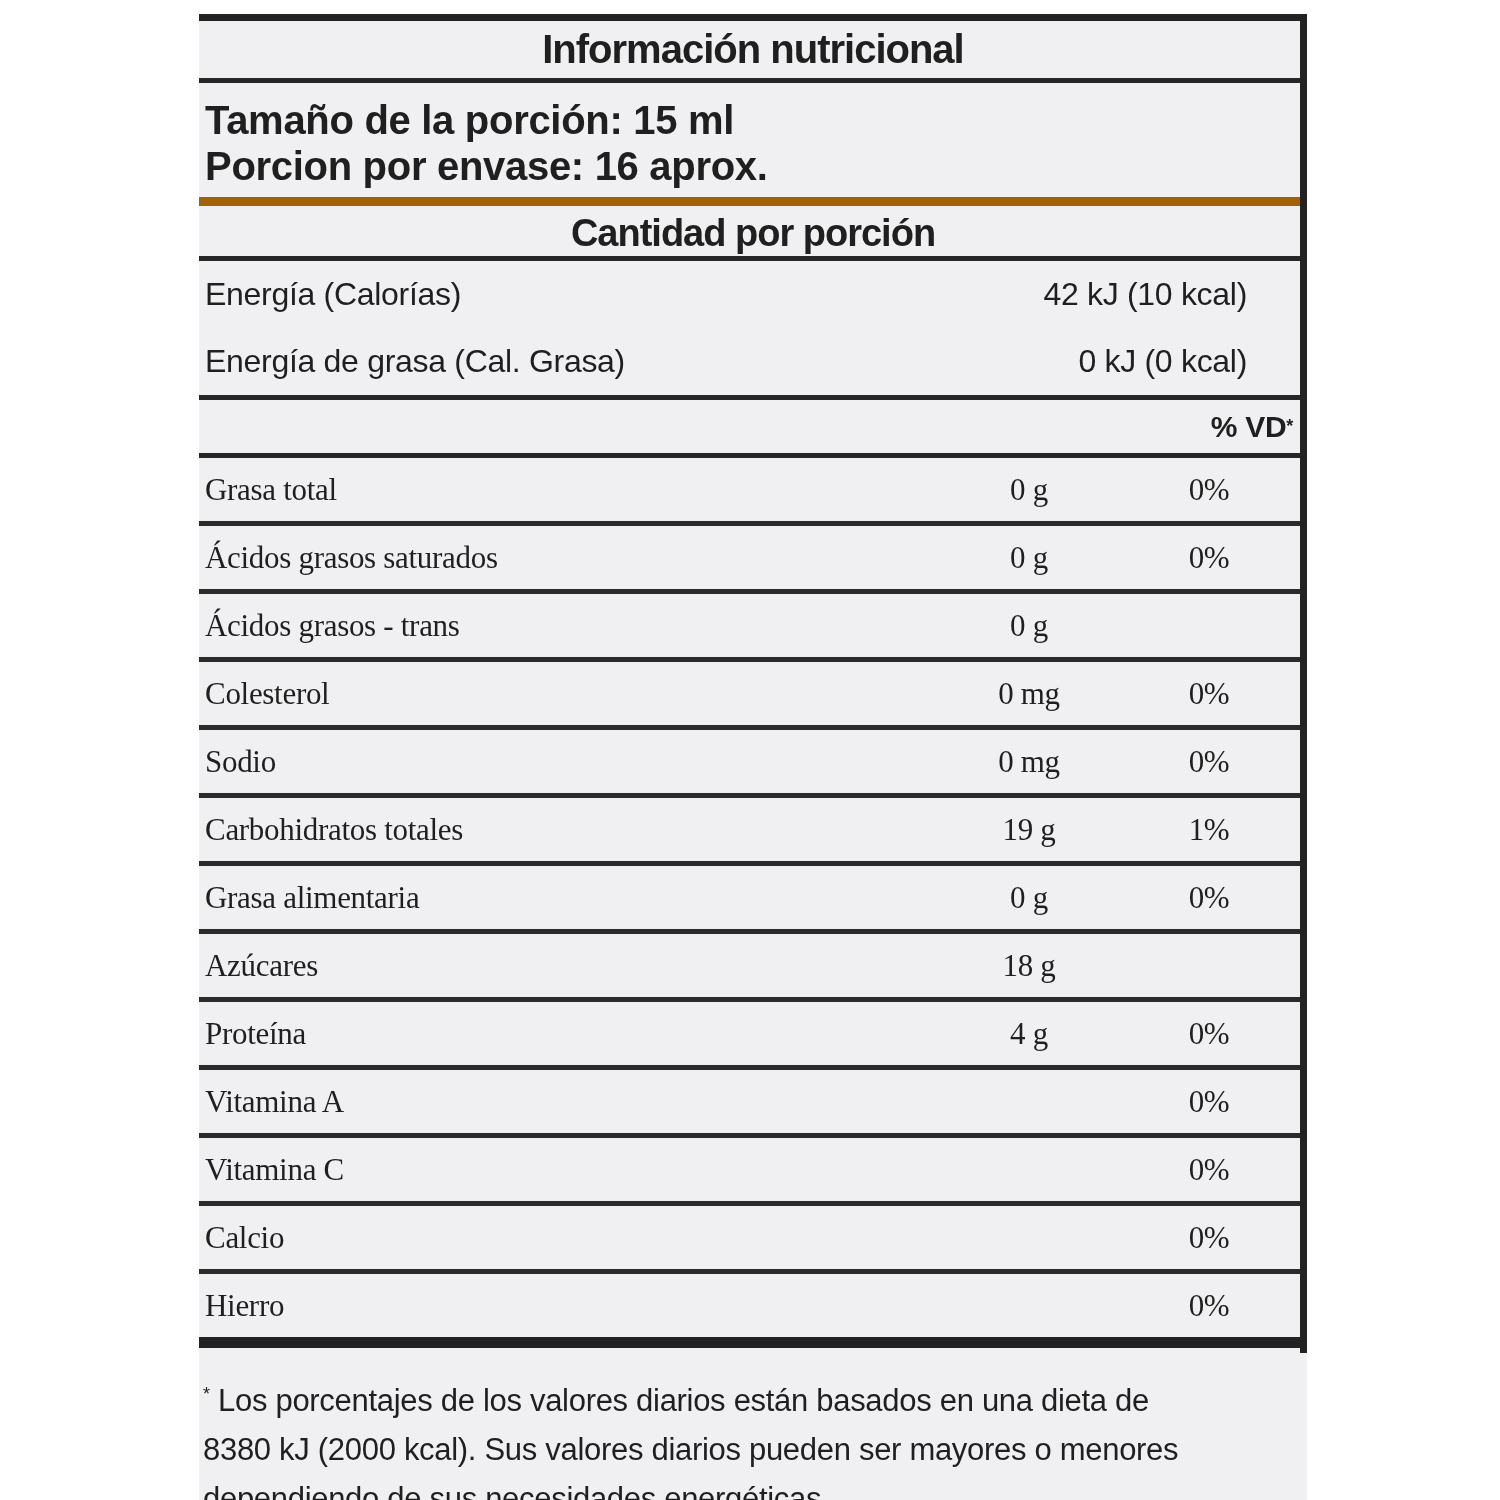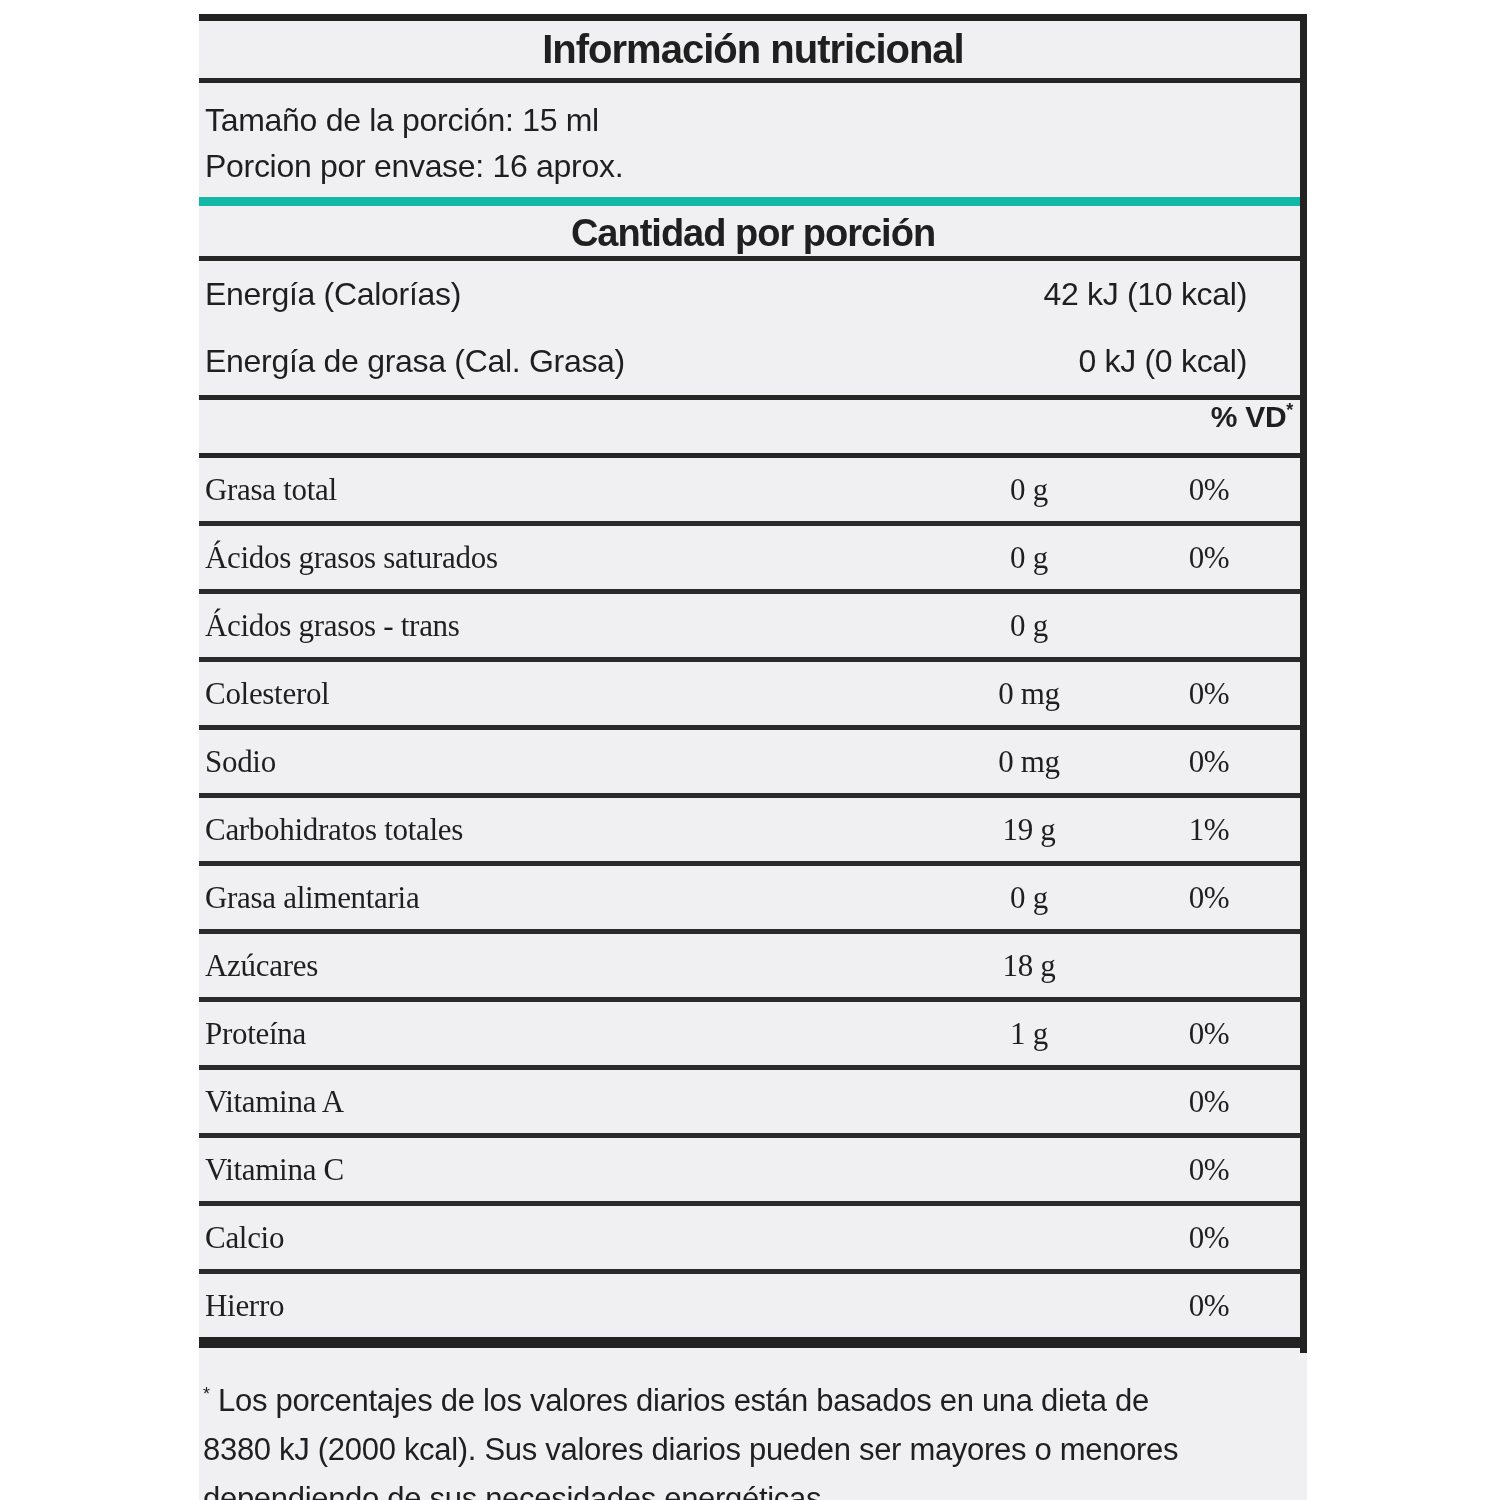--- a/index.html
+++ b/index.html
@@ -10,31 +10,31 @@
   .label{
     position:absolute;left:199px;top:14px;width:1108px;height:1500px;
     background:#f0eff1;letter-spacing:-0.3px;filter:blur(0.35px);
   }
   .right-border{position:absolute;top:0;right:0;width:7px;height:1339px;background:#222;}
   .top-rule{height:7px;background:#222;}
   .title-row{
     height:57px;display:flex;align-items:center;justify-content:center;
     font-weight:bold;font-size:40px;letter-spacing:-1px;border-bottom:5px solid #262626;
   }
-  .serving{padding:14px 12px 8px 6px;font-size:32px;line-height:46px;border-bottom:9px solid #14b8a6;}
+  .serving{padding:14px 12px 8px 6px;font-size:40px;line-height:46px;border-bottom:9px solid #a16207;font-weight:bold;}
   .serving div{white-space:nowrap;}
   .section-head{
     height:55px;display:flex;align-items:center;justify-content:center;padding-top:4px;
     font-weight:bold;font-size:38px;letter-spacing:-1px;border-bottom:5px solid #262626;box-sizing:border-box;
   }
   .energy-block{border-bottom:5px solid #262626;}
   .erow{height:67px;display:flex;align-items:center;font-size:32px;padding-left:6px;}
   .erow .eval{flex:1;text-align:right;padding-right:60px;white-space:nowrap;}
   .dv-row{
-    height:53px;display:flex;align-items:flex-start;justify-content:flex-end;
+    height:53px;display:flex;align-items:center;justify-content:flex-end;
     padding-right:14px;font-weight:bold;font-size:30px;border-bottom:5px solid #262626;
   }
   .dv-row sup{font-size:18px;}
   .nrow{
     height:63px;display:flex;align-items:center;font-size:31px;
     padding-left:6px;border-bottom:5px solid #2a2a2a;font-family:Liberation Serif, serif;
   }
   .nrow .nname{flex:1;white-space:nowrap;}
   .nrow .amt{width:170px;text-align:center;margin-right:20px;white-space:nowrap;}
   .nrow .pct{width:150px;text-align:center;margin-right:23px;white-space:nowrap;}
@@ -110,21 +110,21 @@
     <span class="amt">0 g</span>
     <span class="pct">0%</span>
   </div>
   <div class="nrow">
     <span class="nname">Azúcares</span>
     <span class="amt">18 g</span>
     <span class="pct"></span>
   </div>
   <div class="nrow">
     <span class="nname">Proteína</span>
-    <span class="amt">1 g</span>
+    <span class="amt">4 g</span>
     <span class="pct">0%</span>
   </div>
   <div class="nrow">
     <span class="nname">Vitamina A</span>
     <span class="amt"></span>
     <span class="pct">0%</span>
   </div>
   <div class="nrow">
     <span class="nname">Vitamina C</span>
     <span class="amt"></span>

